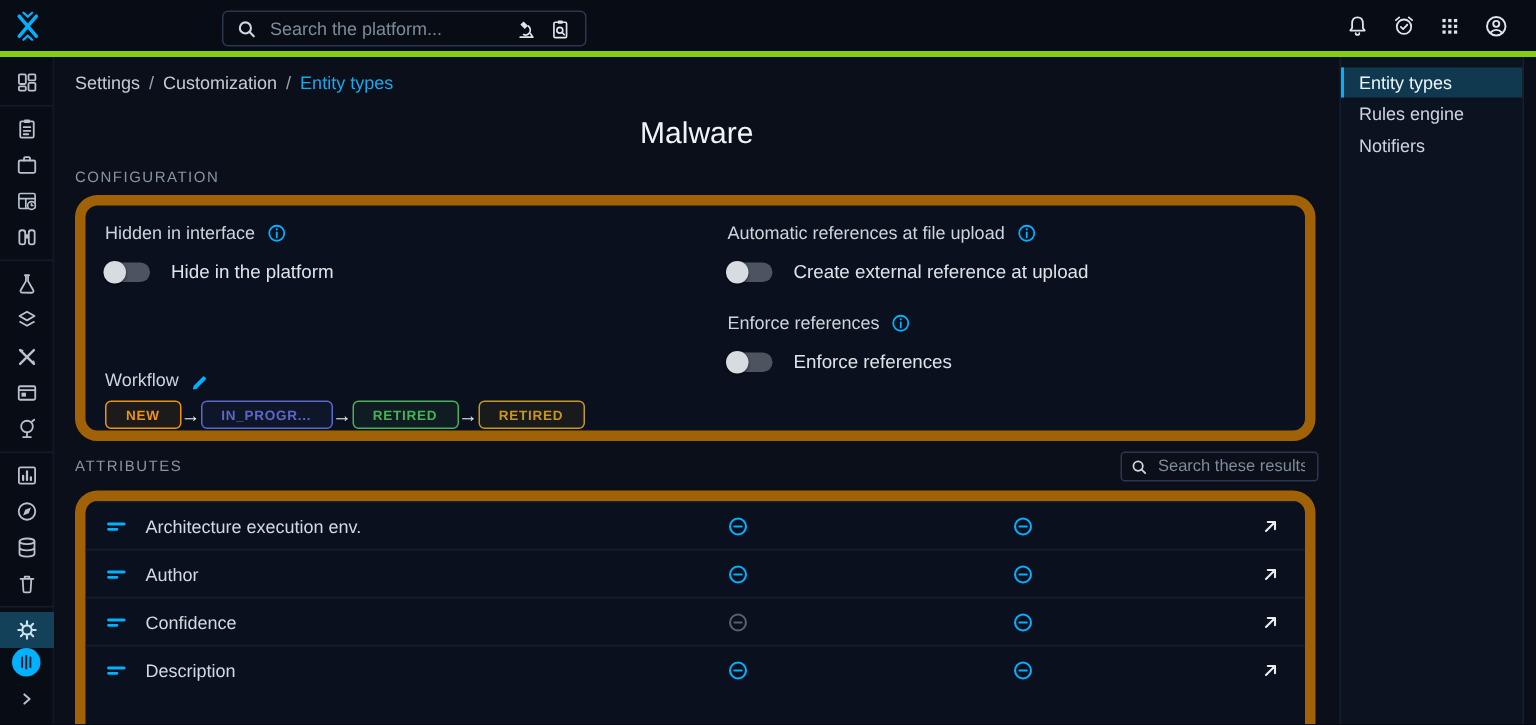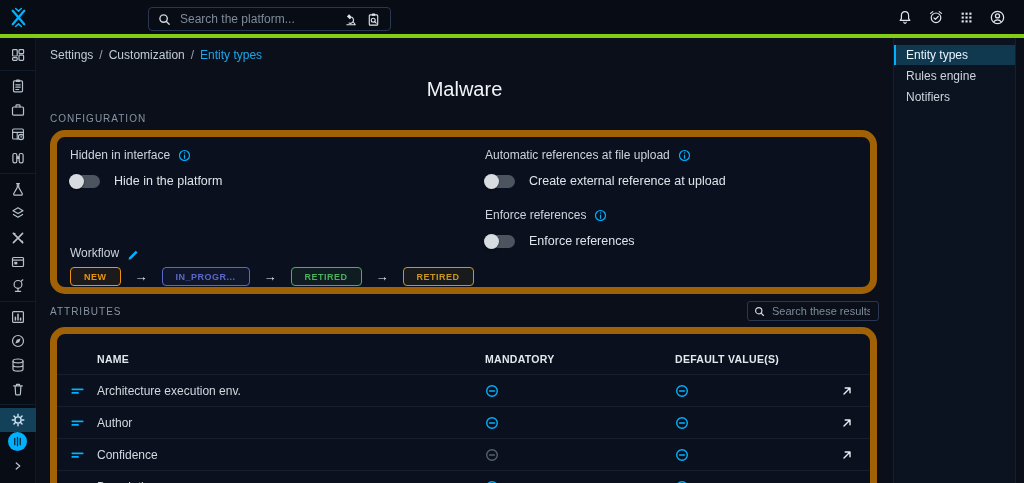--- a/index.html
+++ b/index.html
@@ -53,21 +53,21 @@
   .cfg-card{margin-top:5px;width:827px;height:164px;position:relative;}
   .cfg-col-l{position:absolute;left:13px;top:10px;}
   .cfg-col-r{position:absolute;left:428px;top:10px;}
   .cfg-label{display:flex;align-items:center;gap:8px;font-size:12px;color:#ccd4dc;height:16px;}
   .cfg-toggle-row{display:flex;align-items:center;gap:14px;margin-top:9px;margin-bottom:17px;
                   font-size:12.5px;color:#dee4ea;height:18px;}
   .toggle{position:relative;width:30px;height:13px;border-radius:7px;background:#4b545f;cursor:pointer;flex:0 0 auto;}
   .toggle .knob{position:absolute;left:-1px;top:-1px;width:15px;height:15px;border-radius:50%;
                 background:#d7dce1;box-shadow:0 1px 2px rgba(0,0,0,.5);}
   .wf-label{position:absolute;left:13px;top:108px;}
-  .wf-chips{position:absolute;left:13px;top:130px;display:flex;align-items:center;gap:14px;}
+  .wf-chips{position:absolute;left:13px;top:130px;display:flex;align-items:center;gap:0;}
   .chip{height:17px;padding:0 13px;border:1px solid;border-radius:4px;display:flex;align-items:center;
         justify-content:center;font-size:9px;font-weight:bold;letter-spacing:.5px;cursor:pointer;}
   .wf-arrow{color:#e6ebf0;font-size:13px;line-height:17px;}
 
   .attr-head{margin-top:8px;height:20px;position:relative;display:flex;align-items:center;}
   .attr-search{position:absolute;right:0;top:-1px;width:132px;height:20px;border:1px solid #2b3750;
                border-radius:3px;display:flex;align-items:center;gap:5px;padding:0 6px;box-sizing:border-box;}
   .attr-search input{flex:1;background:transparent;border:none;outline:none;font-family:inherit;
                      font-size:11px;color:#cfd7df;min-width:0;}
   .attr-search input::placeholder{color:#7e8b99;}
@@ -361,25 +361,20 @@
           <svg width="11" height="11" viewBox="0 0 13 13" fill="none" stroke="#cfd7df" stroke-width="1.4" stroke-linecap="round">
             <circle cx="5.6" cy="5.6" r="3.7"></circle>
               <path d="M8.4 8.4 l2.8 2.8"></path>
           </svg>
         </span>
         <input type="text" placeholder="Search these results..." style="">
       </div>
     </div>
 
     <div class="card attr-card">
-      <div class="thead">
-        <span class="th-name">NAME</span>
-        <span class="th-mand">MANDATORY</span>
-        <span class="th-def">DEFAULT VALUE(S)</span>
-      </div>
       <div id="attr-rows">
   <div class="arow">
     <span class="c-icon">
       <svg width="15" height="15" viewBox="0 0 16 16" stroke="currentColor" stroke-width="2" stroke-linecap="round" fill="none">
         <path d="M2.5 6.2 h11 M2.5 10 h6"></path>
       </svg>
     </span>
     <span class="c-name">Architecture execution env.</span>
     <span class="c-mand" style="color: rgb(0, 177, 255);">
       <svg width="14" height="14" viewBox="0 0 14 14" fill="none" stroke="currentColor" stroke-width="1.4" stroke-linecap="round">

